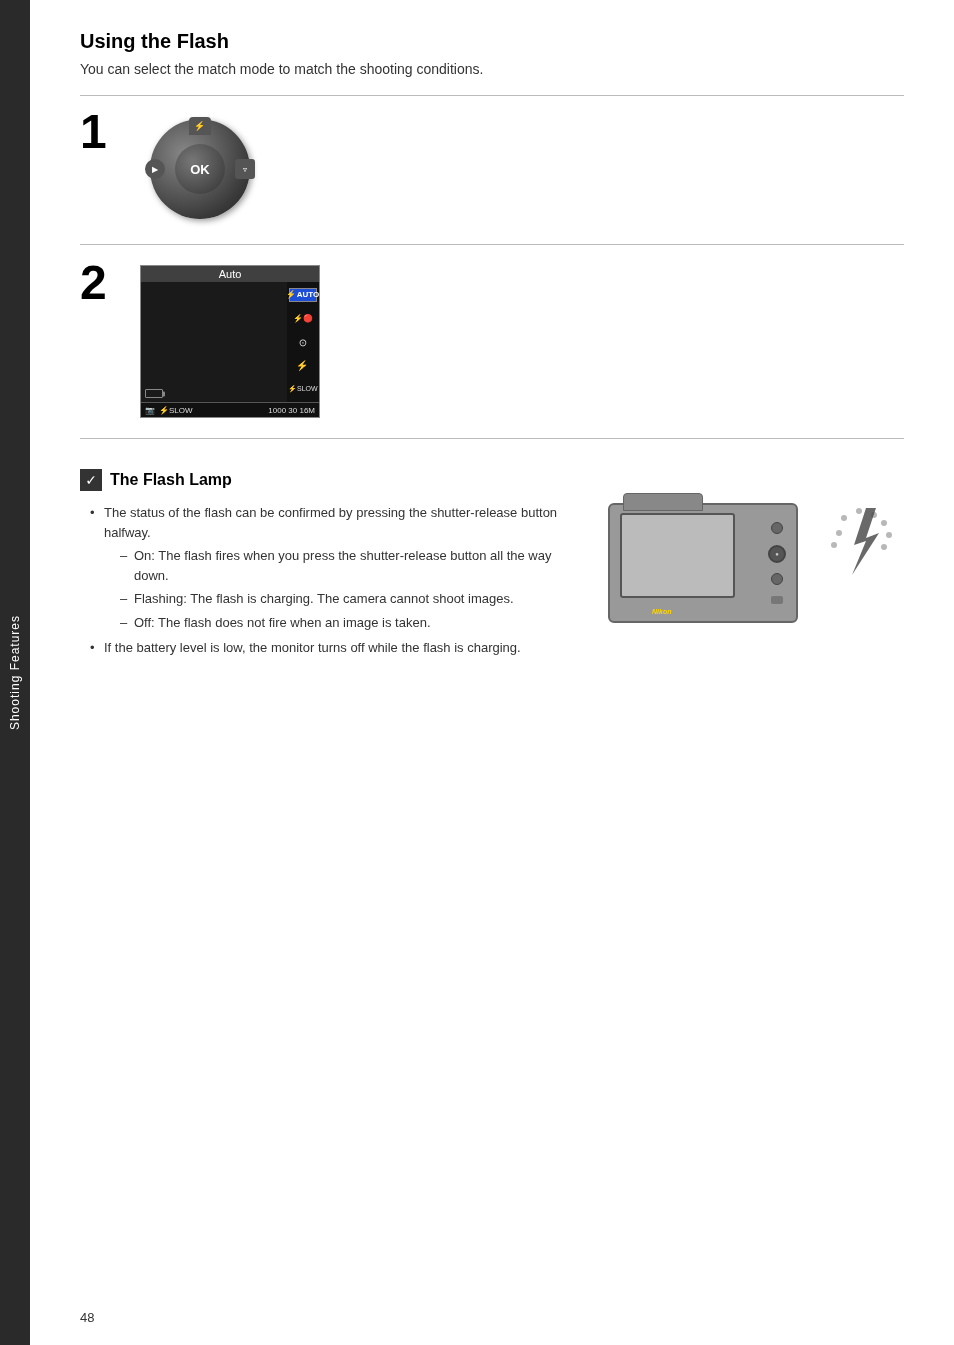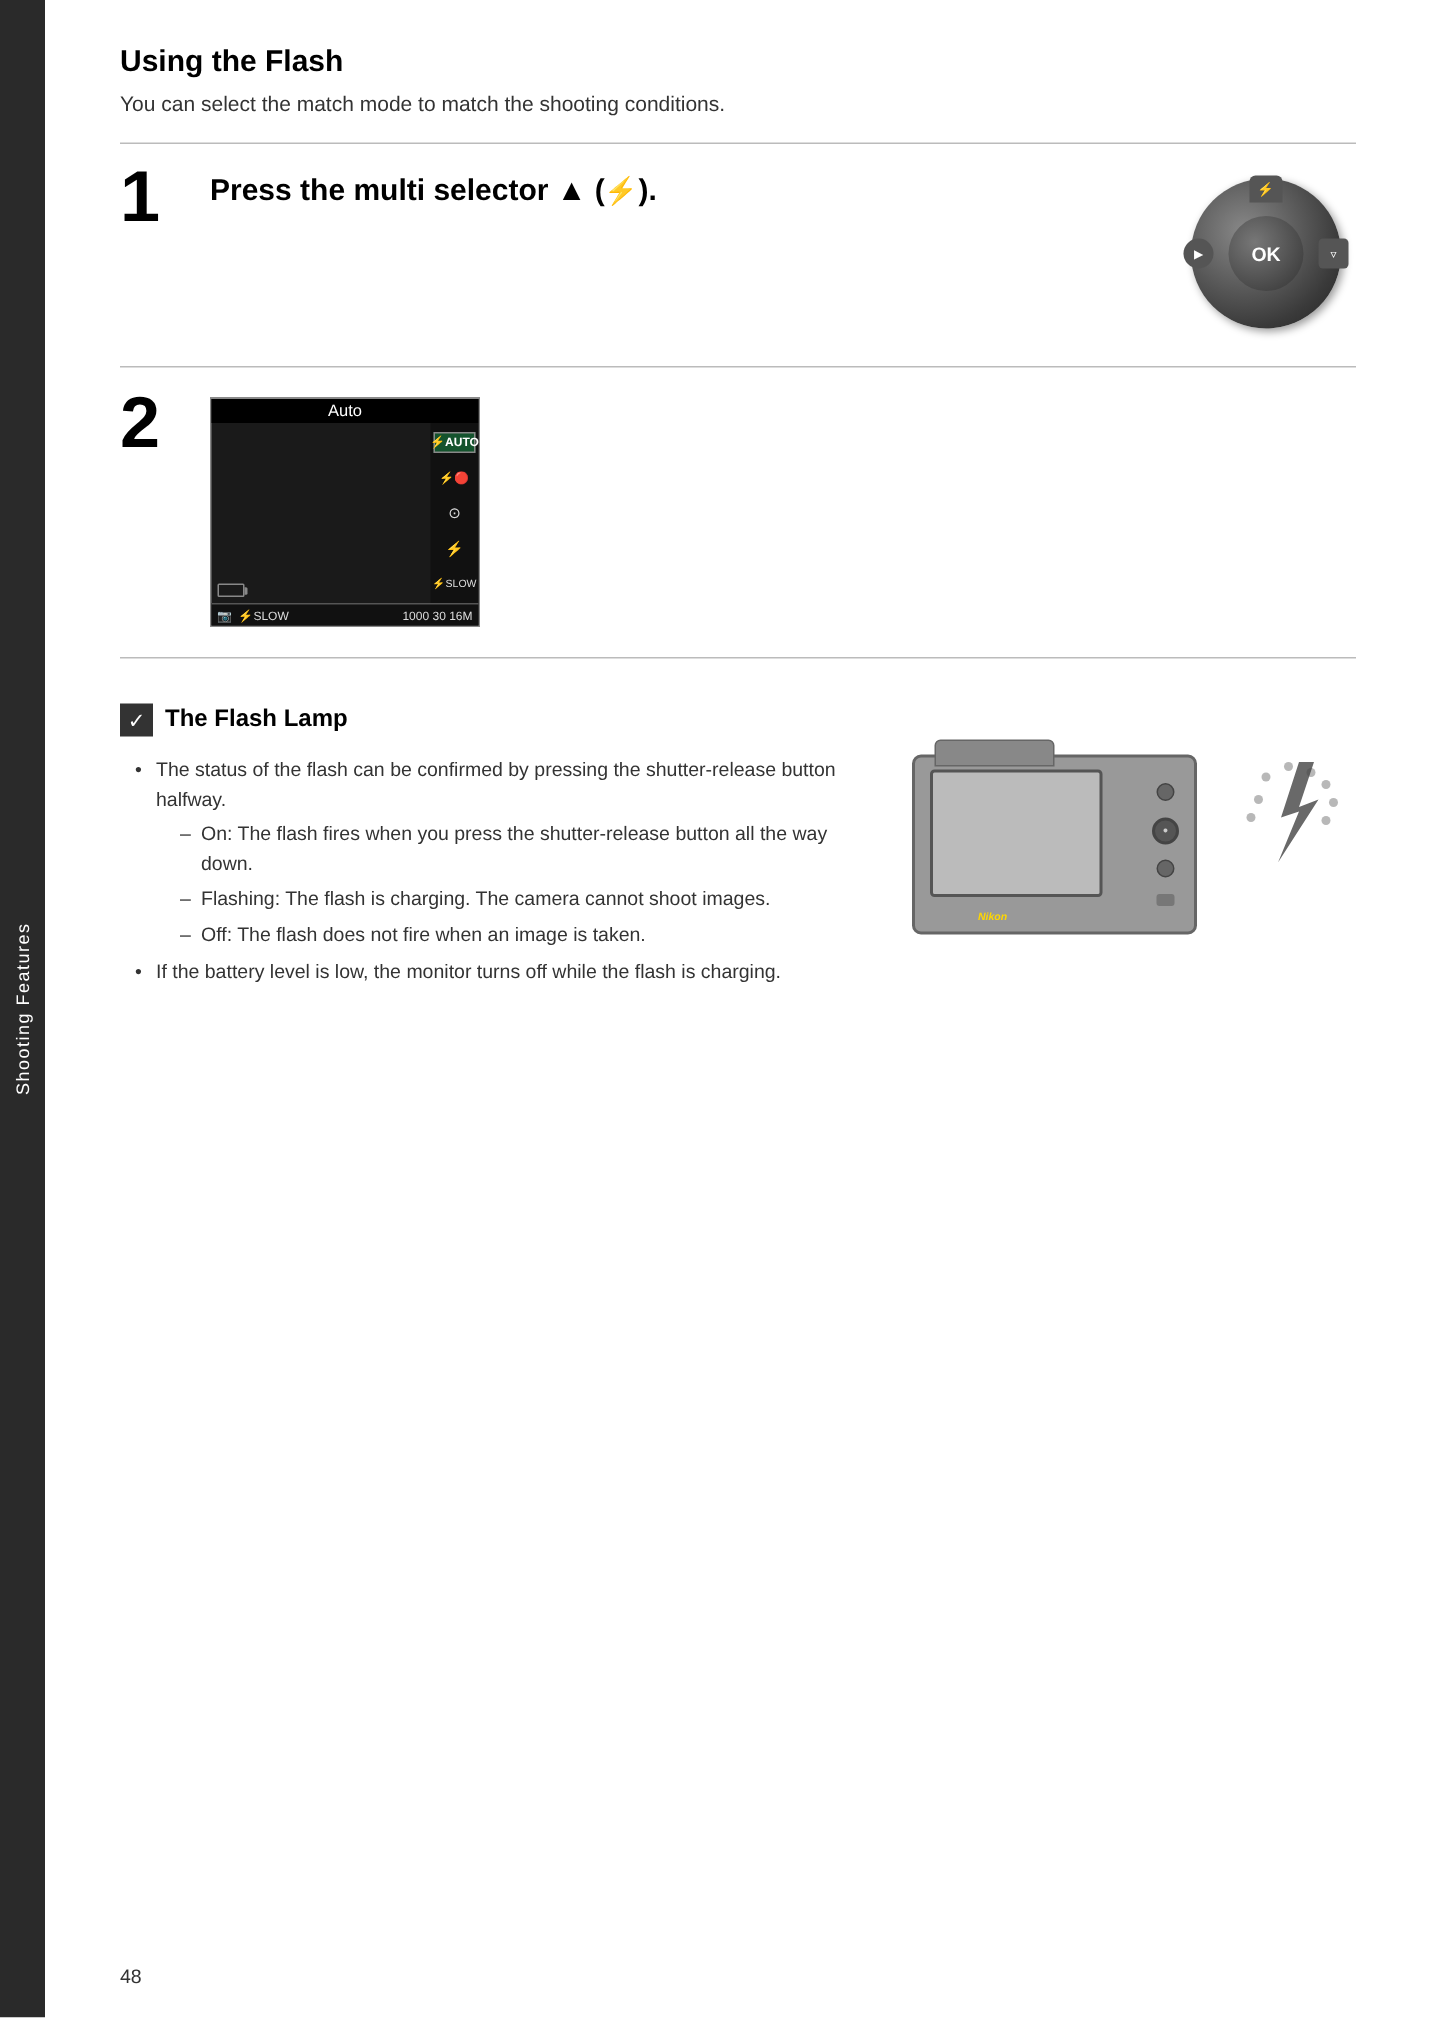--- a/index.html
+++ b/index.html
@@ -202,21 +202,21 @@
     .flash-menu {
       width: 180px;
       border: 1px solid #888;
       background: #1a1a1a;
       color: #fff;
       font-size: 11px;
       flex-shrink: 0;
     }
 
     .flash-menu-header {
-      background: #000000;
+      background: #404040;
       text-align: center;
       padding: 2px 6px;
       font-size: 11px;
       color: #fff;
     }
 
     .flash-menu-body {
       display: flex;
       height: 120px;
     }
@@ -242,21 +242,21 @@
       font-size: 10px;
       display: flex;
       align-items: center;
       justify-content: center;
       width: 28px;
       height: 16px;
     }
 
     .flash-option.selected {
       color: #fff;
-      background: #14532d;
+      background: #1d4ed8;
       border: 1px solid #888;
       font-weight: bold;
     }
 
     .flash-menu-bottom {
       background: #111;
       border-top: 1px solid #555;
       display: flex;
       align-items: center;
       justify-content: space-between;
@@ -433,25 +433,20 @@
   <div class="main-content">
 
     <h1 class="page-title">Using the Flash</h1>
 
     <p class="intro-text">You can select the match mode to match the shooting conditions.</p>
 
     <hr class="divider">
 
     <div class="step-section">
       <div class="step-number">1</div>
-      <div class="step-content">
-        <div class="step-heading">
-          Press the multi selector ▲ (<span style="font-weight:bold; font-size:18px;">⚡</span>).
-        </div>
-      </div>
       <div class="step-image">
 
         <div class="dial-container">
           <div class="dial-outer">
 
             <div class="dial-top-arrow">
               <span style="font-size:9px;">⚡</span>
             </div>
 
             <div class="dial-left-icon">

